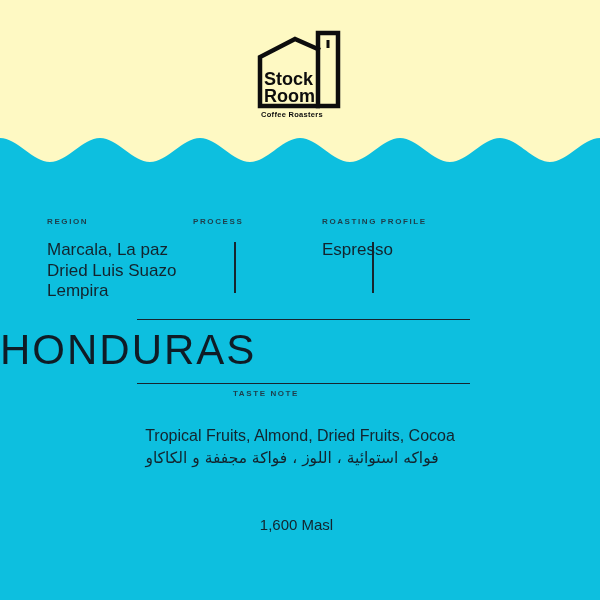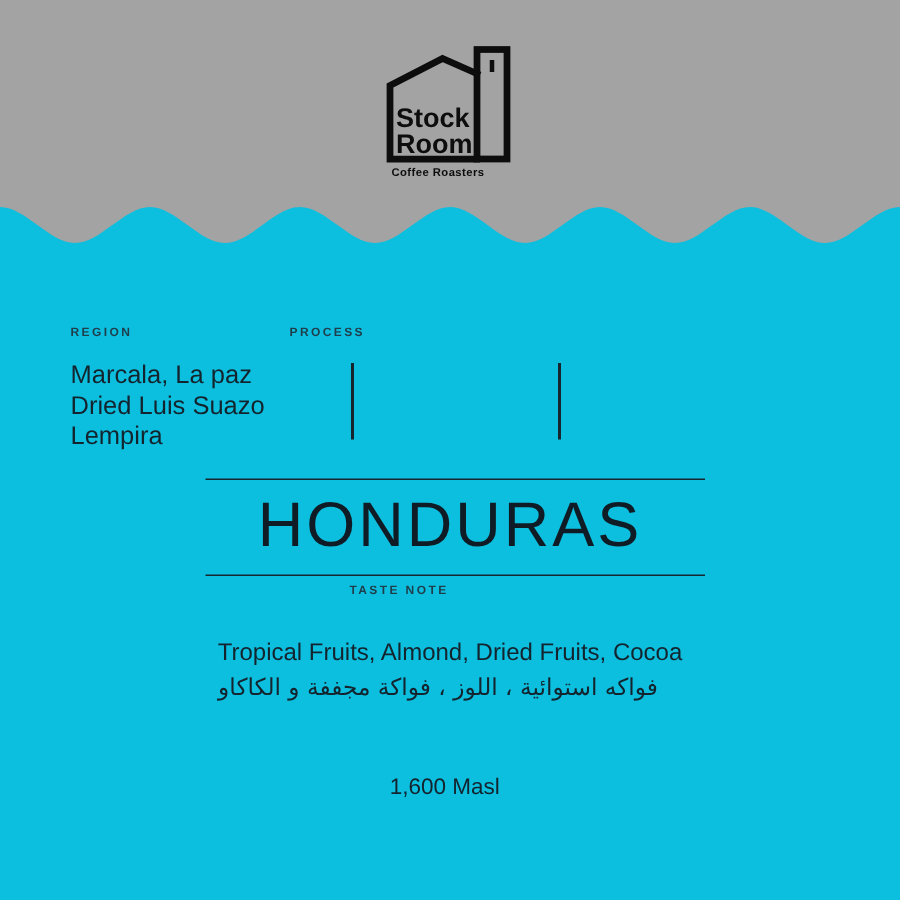--- a/index.html
+++ b/index.html
@@ -1,18 +1,18 @@
 <!DOCTYPE html>
 <html><head>
 <meta charset="utf-8">
 <style>
   html,body{margin:0;padding:0;background:#e8e8e8;}
   .stage{
     position:relative;width:600px;height:600px;overflow:hidden;
-    background:#a3a3a3;
+    background:#fef9c3;
     font-family:"Liberation Sans", sans-serif;
     color:#13242E;
   }
   .cyan-block{position:absolute;left:0;top:170px;width:600px;height:430px;background:#0DBFDF;}
   .wave-svg{position:absolute;left:0;top:0;width:600px;height:172px;display:block;}
 
   
   .logo-svg{position:absolute;left:250px;top:27px;width:100px;height:85px;}
   .logo-tagline{
     position:absolute;left:252px;top:110px;width:80px;text-align:center;
@@ -22,21 +22,21 @@
   
   .col{position:absolute;top:217px;width:220px;text-align:left;}
   .col-label{font-size:8px;line-height:10px;letter-spacing:1.6px;font-weight:600;color:#1F3D4A;text-transform:uppercase;margin-bottom:13px;}
   .col-line{font-size:17px;line-height:20.5px;font-weight:500;color:#13242E;}
   .col2 .col-line{letter-spacing:1px;}
   .vdiv{position:absolute;top:242px;width:1.5px;height:51px;background:#17252E;}
 
   
   .rule{position:absolute;left:137px;width:333px;height:1px;background:#17252E;}
   .origin-title{
-    position:absolute;left:0;top:326px;width:600px;text-align:center;
+    position:absolute;left:0;top:326px;width:600px;
     font-size:42px;font-weight:400;letter-spacing:2px;color:#0F1C26;
   }
   .taste-label{
     position:absolute;left:0;top:389px;width:532px;text-align:center;
     font-size:8px;letter-spacing:1.6px;font-weight:600;color:#1F3D4A;
   }
   .notes-en{
     position:absolute;left:0;top:427px;width:600px;text-align:center;
     font-size:16px;font-weight:500;color:#13242E;
   }
@@ -87,20 +87,24 @@
   </div>
 
   <div class="vdiv" style="left:234px;"></div>
 
   <div class="col col2" style="left:193px;">
     <div class="col-label">PROCESS</div>
   </div>
 
   <div class="vdiv" style="left:372px;"></div>
 
+  <div class="col col3" style="left:322px;">
+    <div class="col-label">ROASTING PROFILE</div>
+    <div class="col-line">Espresso</div>
+  </div>
 
   <div class="rule" style="top:319px;"></div>
   <div class="origin-title">HONDURAS</div>
   <div class="rule" style="top:383px;"></div>
 
   <div class="taste-label">TASTE NOTE</div>
   <div class="notes-en">Tropical Fruits, Almond, Dried Fruits, Cocoa</div>
   <div class="notes-ar" dir="rtl">فواكه استوائية ، اللوز ، فواكة مجففة و الكاكاو</div>
 
   <div class="altitude">1,600 Masl</div>

